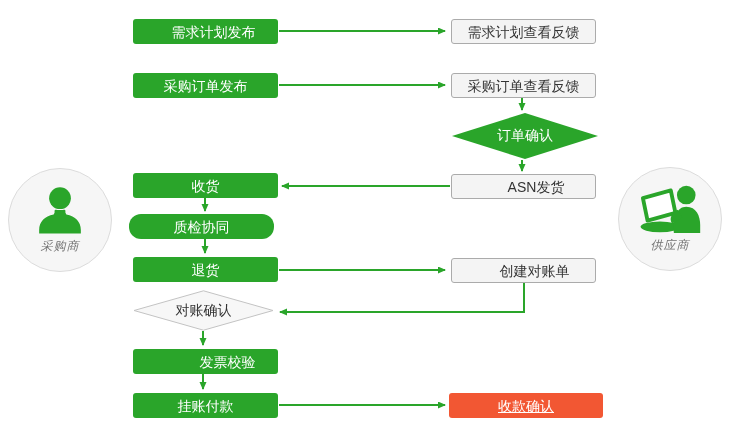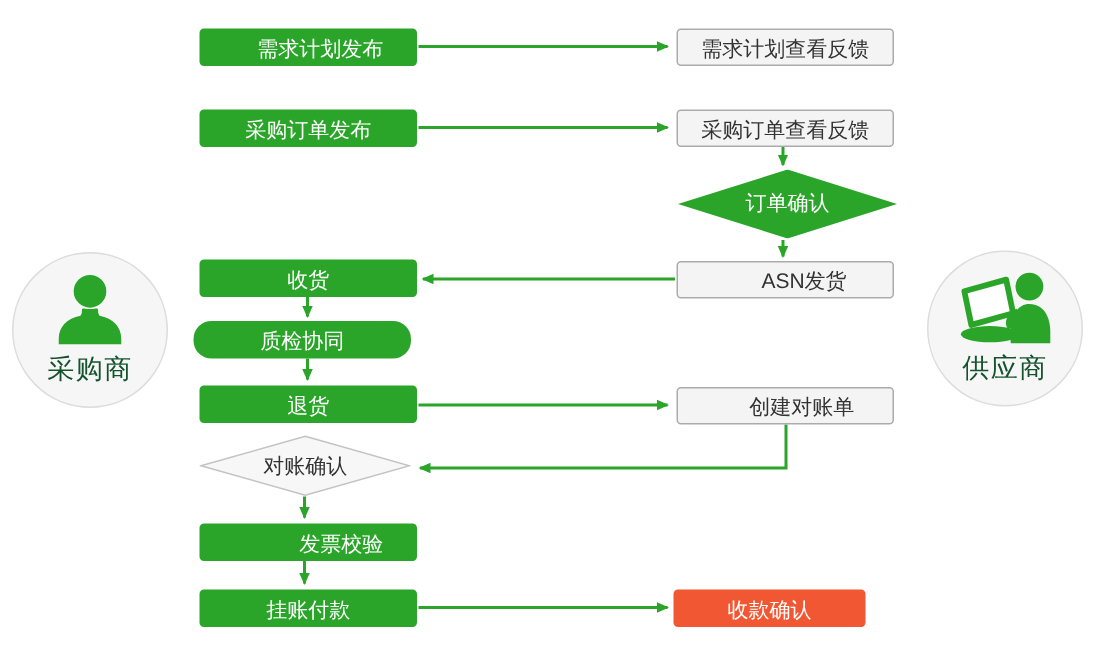--- a/index.html
+++ b/index.html
@@ -21,32 +21,32 @@
   .edges{position:absolute;left:0;top:0;pointer-events:none;}
   .edges line,.edges polyline{stroke:var(--green,#2aa52a);stroke-width:2;fill:none;}
   .arrowhead{fill:var(--green,#2aa52a);}
   .node{
     position:absolute;width:145px;height:25px;box-sizing:border-box;
     display:flex;align-items:center;justify-content:center;
     font-size:14px;border-radius:3px;line-height:1;
   }
   .node.green{background:var(--green,#2aa52a);color:#ffffff;}
   .node.gray{background:var(--gray-fill,#f4f4f4);border:1px solid var(--gray-border,#ababab);color:var(--text-dark,#333);}
-  .node.red{background:var(--red,#f25733);color:#ffffff;width:128px;}
+  .node.red{background:var(--red,#f25733);color:#ffffff;width:154px;text-decoration:underline;}
   .diamond{position:absolute;display:flex;align-items:center;justify-content:center;font-size:14px;}
   .diamond svg{position:absolute;left:0;top:0;}
   .diamond span{position:relative;z-index:1;}
   .diamond.green-d{color:#ffffff;}
   .diamond.white-d{color:var(--text-dark,#333);}
   .actor{
     position:absolute;width:104px;height:104px;border-radius:50%;
     background:var(--circle-fill,#f6f6f6);border:1px solid var(--circle-border,#dcdcdc);
     box-sizing:border-box;display:flex;flex-direction:column;align-items:center;justify-content:center;gap:4px;
   }
-  .actor .label{font-size:18px;letter-spacing:1px;color:#14532d;}
+  .actor .label{font-size:12px;letter-spacing:1px;color:#737373;font-style:italic;}
   .actor svg{display:block;}
 </style>
 </head>
 <body>
 
 <div class="canvas">
 
   <svg class="edges" width="731" height="436" aria-hidden="true">
     <defs>
       <marker id="ah" markerWidth="9" markerHeight="8" refX="7" refY="3.5" orient="auto" markerUnits="userSpaceOnUse">

